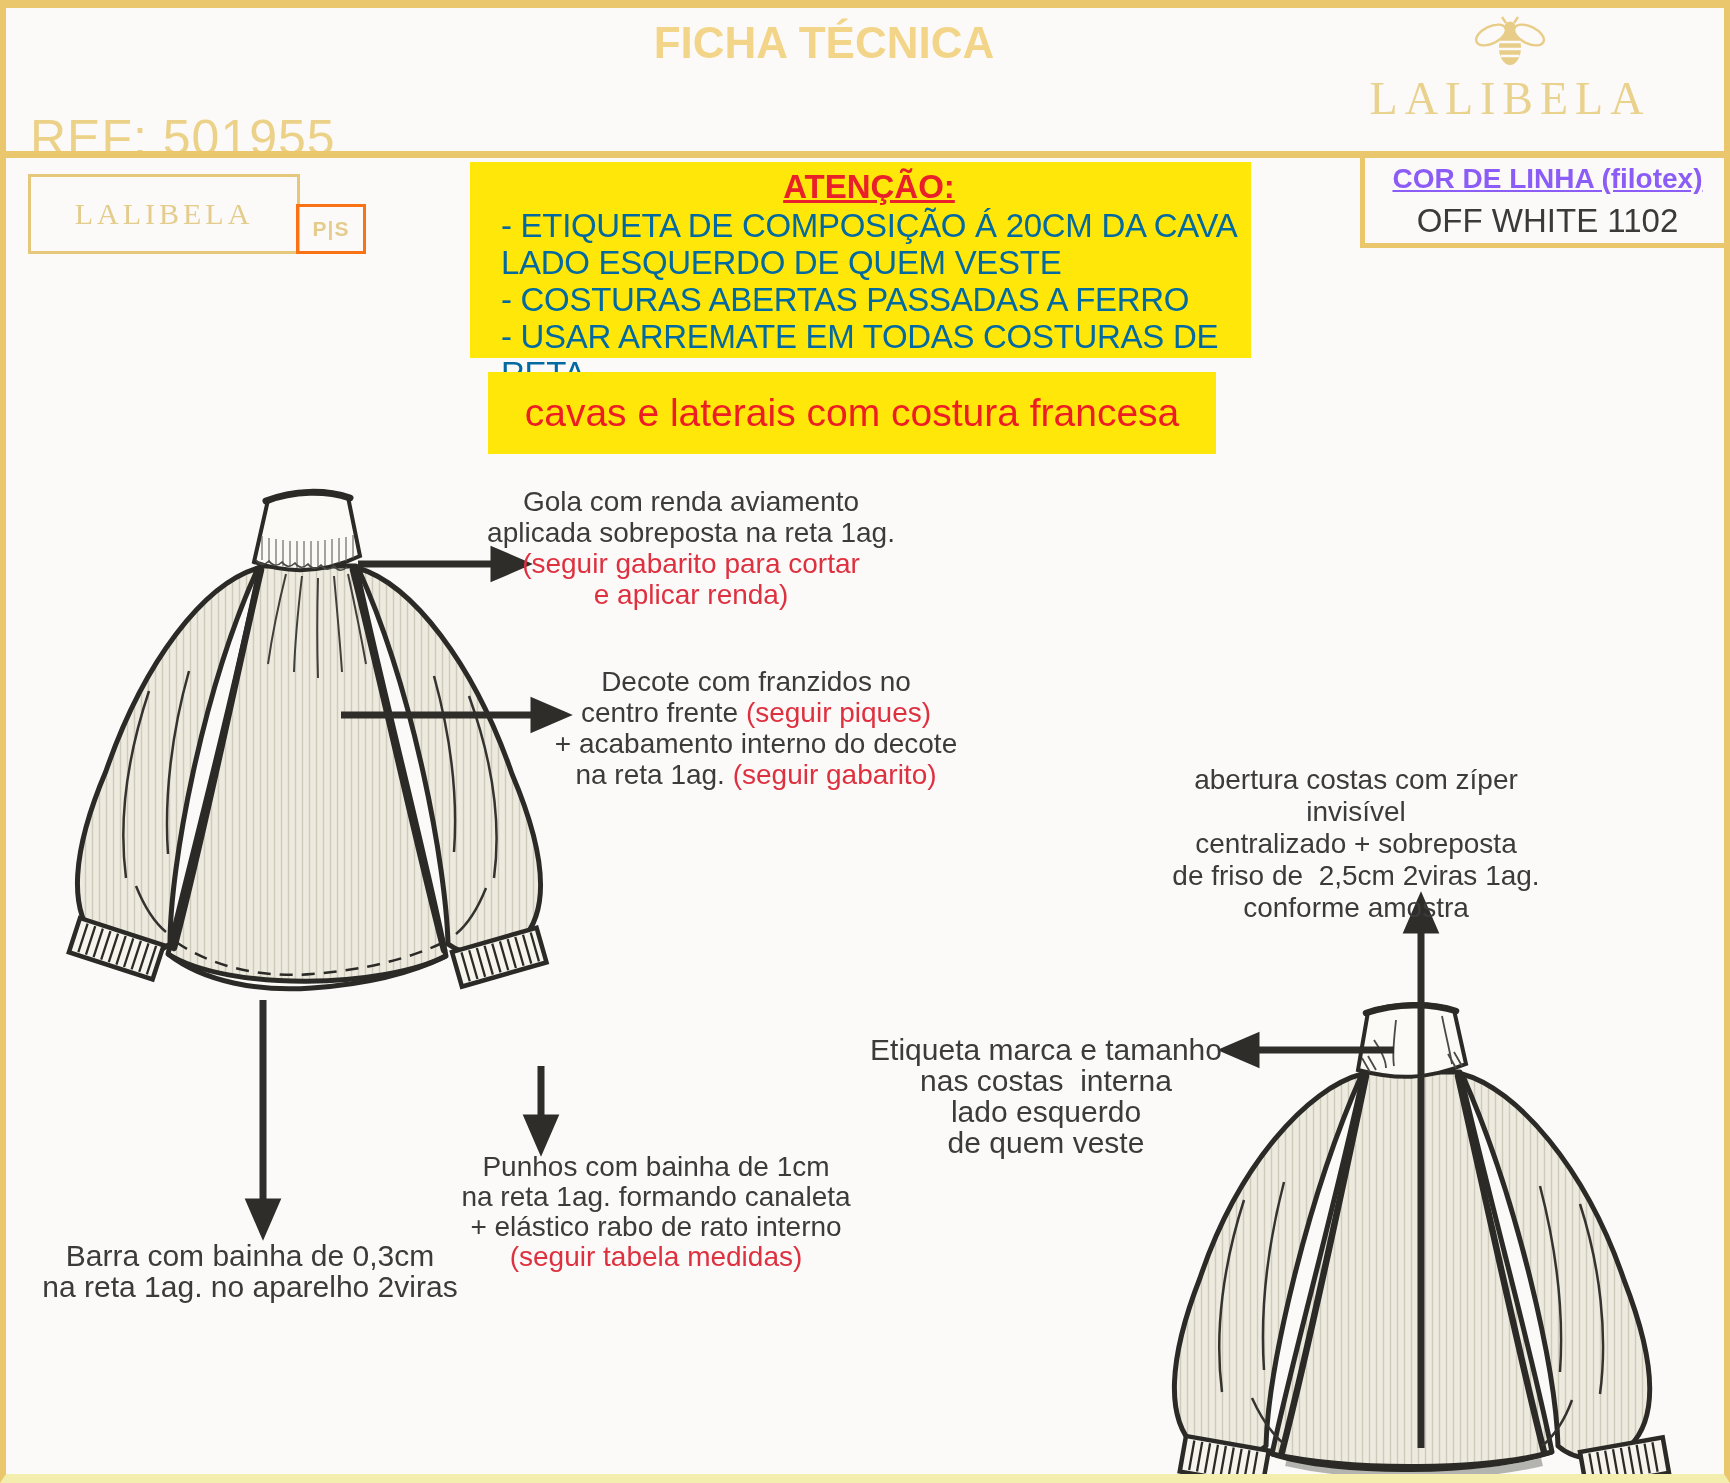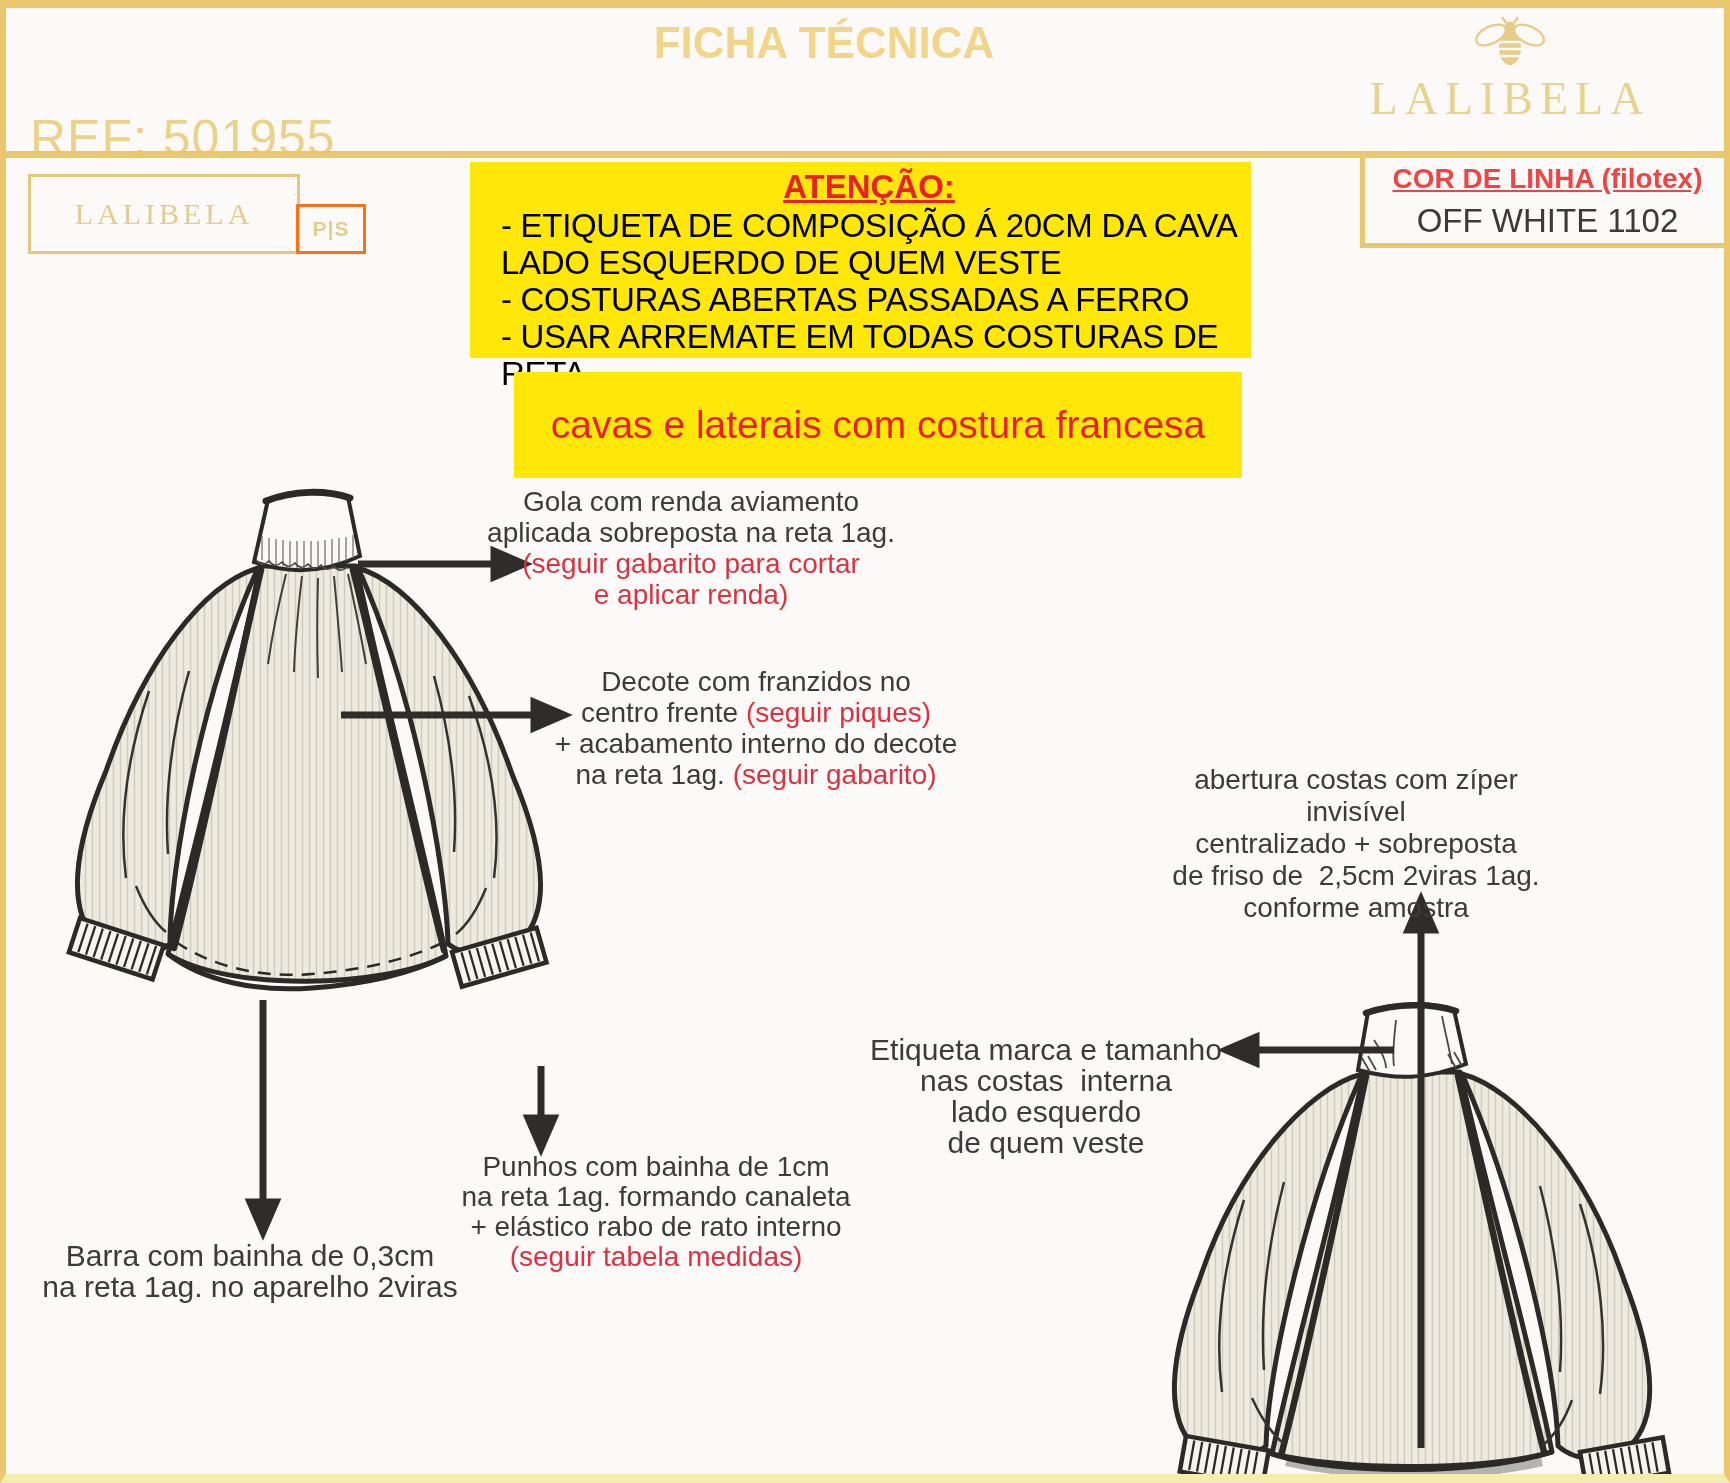--- a/index.html
+++ b/index.html
@@ -21,29 +21,29 @@
   
   .brandbox{left:22px; top:166px; width:266px; height:74px; border:3px solid #e6c87c;
     display:flex; align-items:center; justify-content:center;}
   .brandbox span{font-family:"Liberation Serif", serif; font-size:30px; letter-spacing:4px; color:#e3cc8c;}
   .psbox{left:290px; top:196px; width:64px; height:44px; border:3px solid #f97316;
     display:flex; align-items:center; justify-content:center;}
   .psbox span{font-size:21px; font-weight:bold; color:#e3cc8c; letter-spacing:1px;}
   
   .attention{left:464px; top:154px; width:781px; height:196px; background:#ffe70a; box-sizing:border-box; padding-top:5px;padding-left:17px;}
   .atn-title{text-align:center; font-size:33px; font-weight:bold; color:#e9202a; text-decoration:underline; line-height:40px;}
-  .atn-line{font-size:33px; color:#000000; line-height:37px; padding-left:14px; letter-spacing:-0.3px; white-space:pre-wrap;}
-  
-  .cavas{left:508px; top:364px; width:728px; height:106px; background:#ffe70a;
+  .atn-line{font-size:33px; color:#0369a1; line-height:37px; padding-left:14px; letter-spacing:-0.3px; white-space:pre-wrap;}
+  
+  .cavas{left:482px; top:364px; width:728px; height:82px; background:#ffe70a;
     display:flex; align-items:center; justify-content:center;}
   .cavas span{font-size:39px; color:#ed1d24;}
   
   .corbox{left:1354px; top:150px; width:370px; height:90px; box-sizing:border-box;
     border-left:5px solid #eac76d; border-bottom:5px solid #eac76d; text-align:center;}
-  .cor-title{margin-top:5px; font-size:28px; font-weight:bold; color:#ef4444; text-decoration:underline;}
+  .cor-title{margin-top:5px; font-size:28px; font-weight:bold; color:#8b5cf6; text-decoration:underline;}
   .cor-value{margin-top:7px; font-size:33px; color:#3a3a3a;}
   
   .ann{position:absolute; text-align:center; transform:translateX(-50%);}
   .ln{font-size:28px; line-height:31px; white-space:pre-wrap;}
   .ln.big{font-size:30px;}
   .k{color:#3b3b3b;} .r{color:#de3140;}
   svg{display:block;}
   .overlay{left:0; top:0; pointer-events:none;}
 </style>
 </head>

